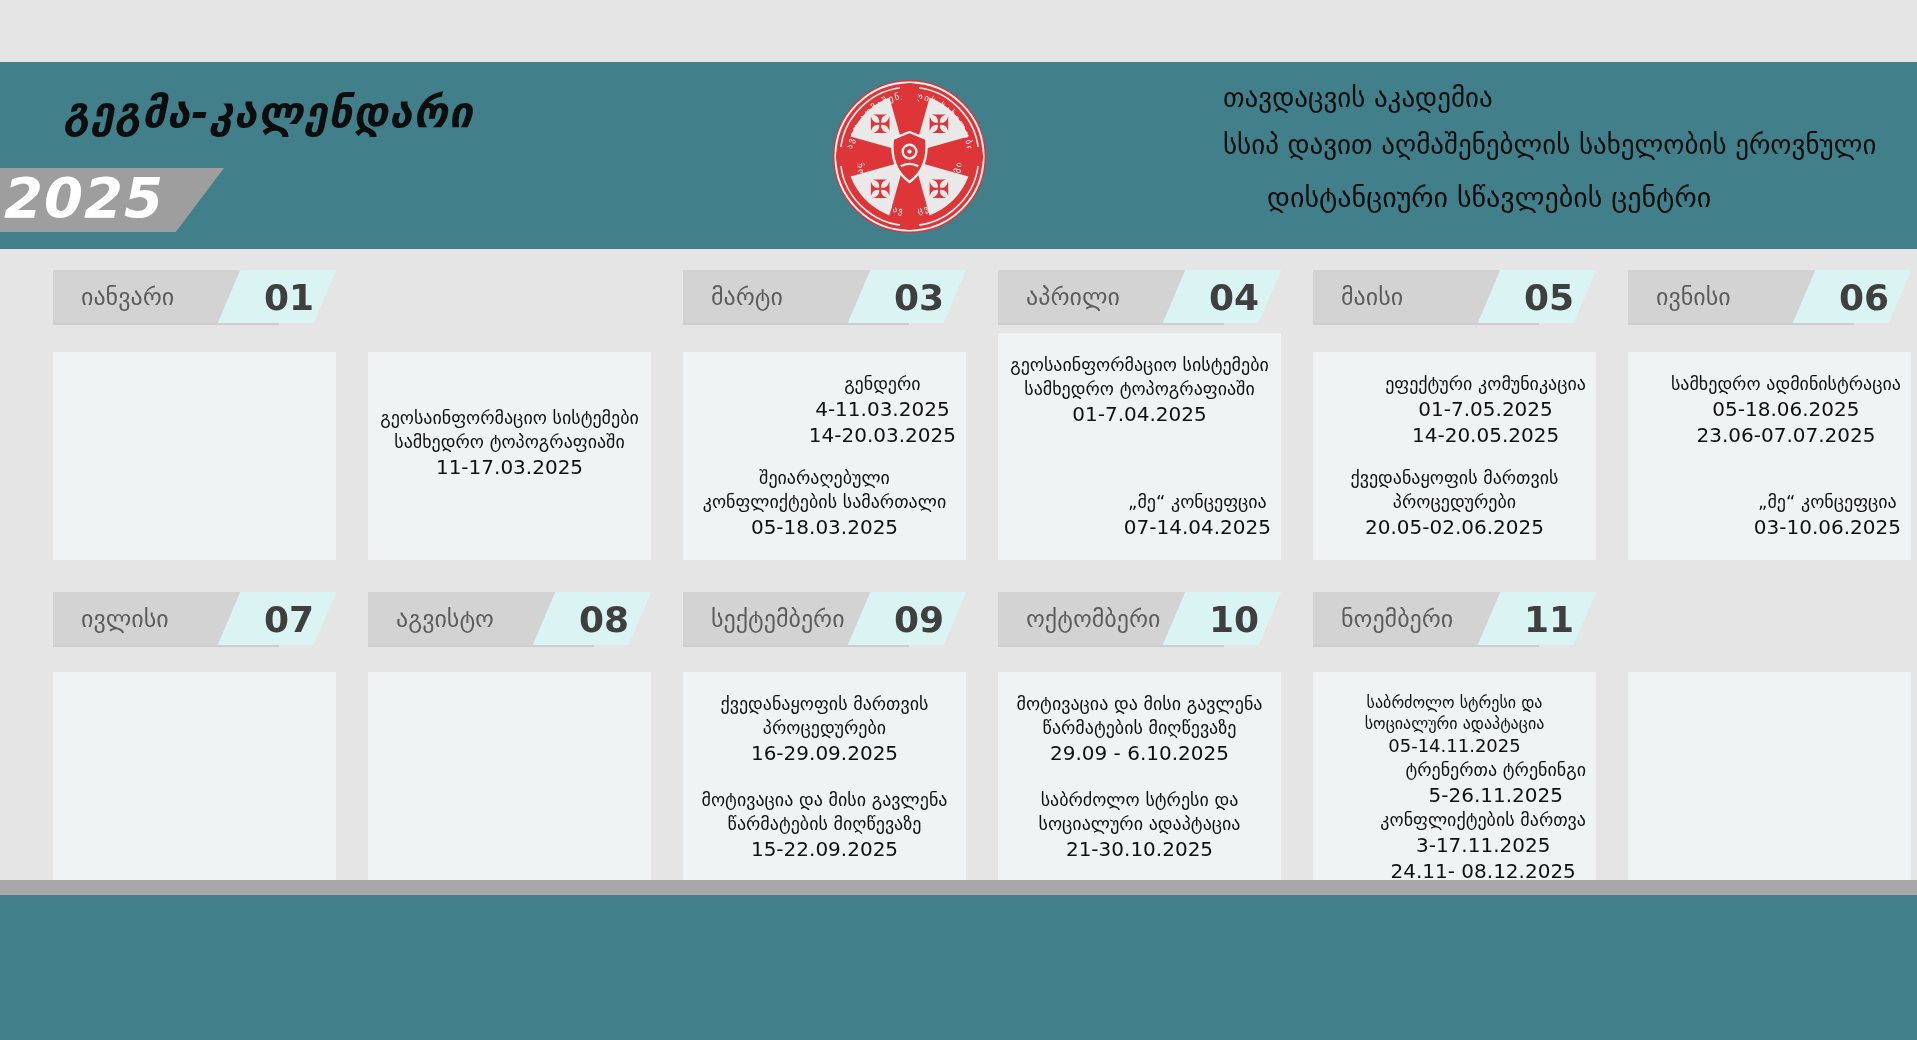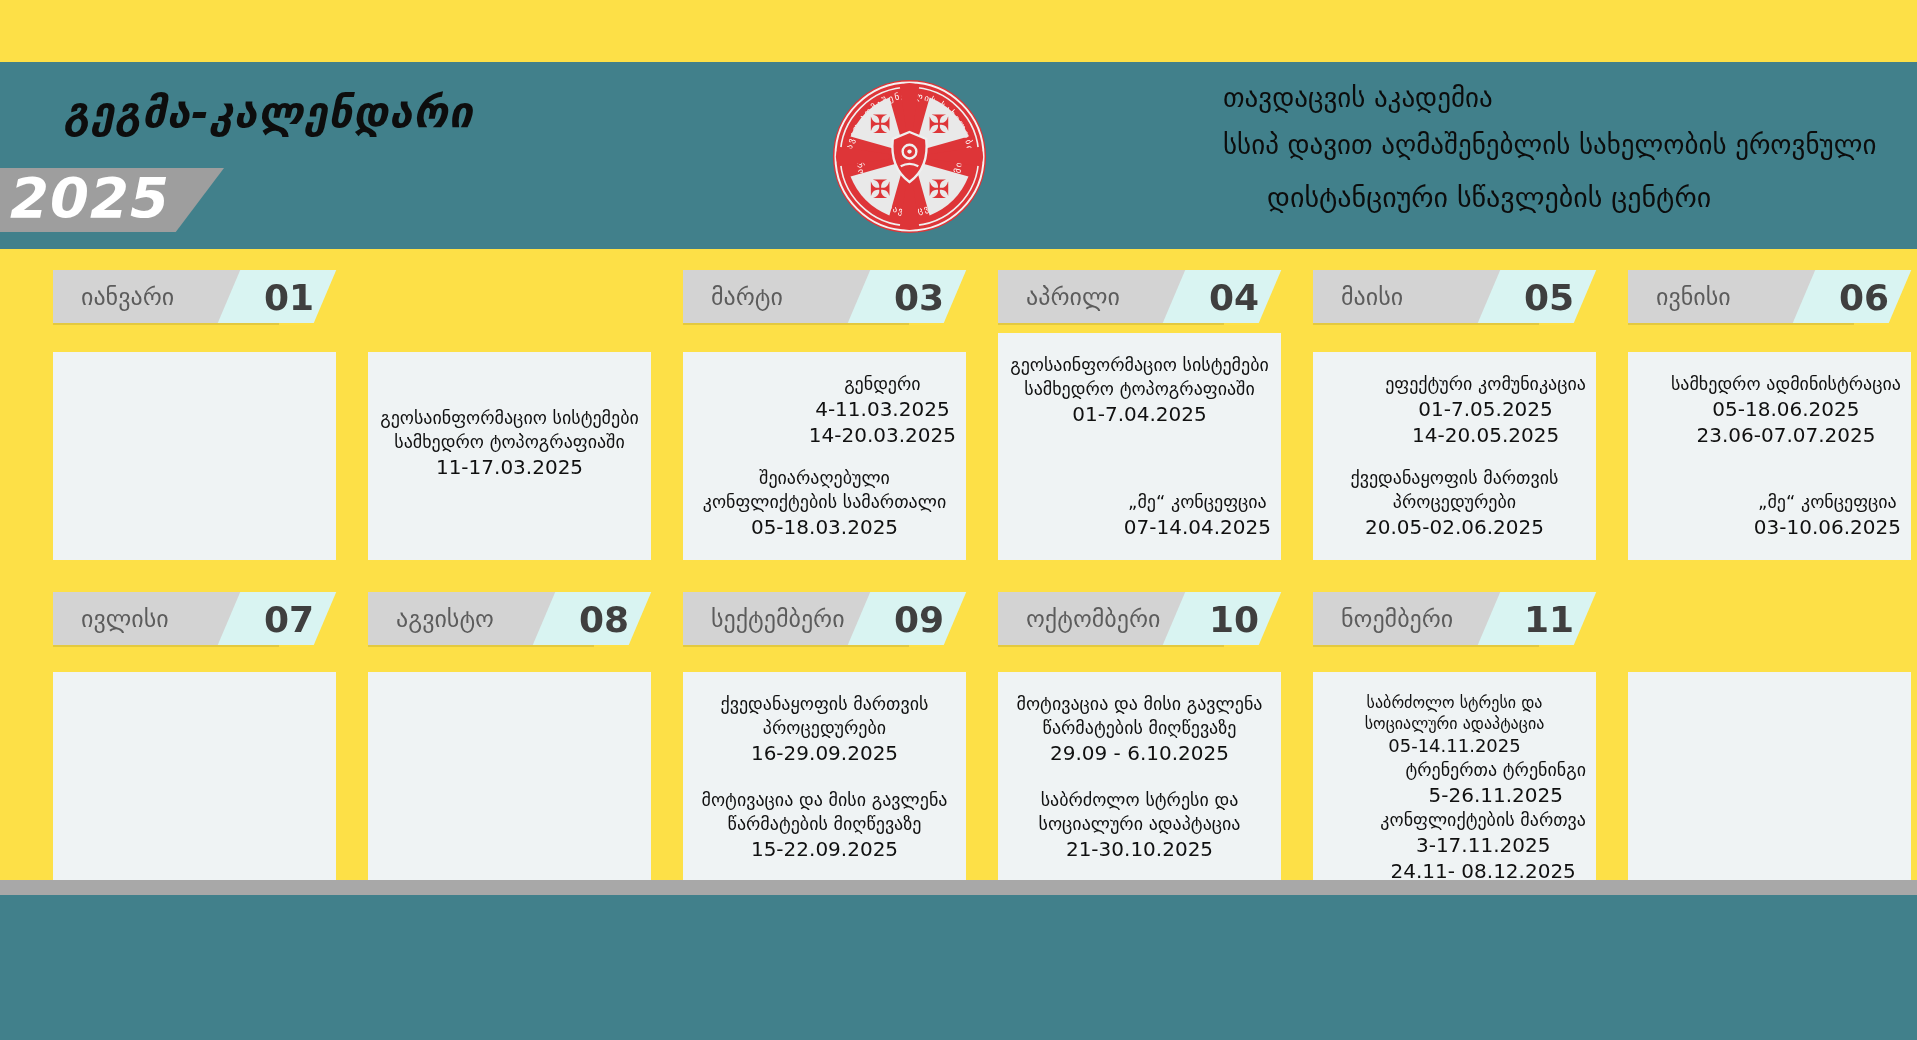--- a/index.html
+++ b/index.html
@@ -1,25 +1,25 @@
 <!DOCTYPE html>
 <html><head>
 <meta charset="utf-8">
 <style>
   html,body{margin:0;padding:0;background:#ffffff;}
-  .page{position:relative;width:1917px;height:1040px;background:#fde047;overflow:hidden;
+  .page{position:relative;width:1917px;height:1040px;background:#e5e5e5;overflow:hidden;
         font-family:"DejaVu Sans", sans-serif;color:#101010;}
 
   
   .banner{position:absolute;left:0;top:62px;width:100%;height:187px;background:#41808B;}
   .banner-title{position:absolute;left:64px;top:26px;font-size:42px;font-style:italic;
                 font-weight:600;color:#0d0d0d;letter-spacing:1px;white-space:nowrap;}
   .year-badge{position:absolute;left:-22px;top:106px;width:246px;height:64px;background:#9E9E9E;
               transform:skewX(-37deg);transform-origin:top left;}
-  .year-text{position:absolute;left:4px;top:104px;width:172px;height:64px;text-align:center;
+  .year-text{position:absolute;left:4px;top:104px;width:172px;height:64px;text-align:left;
              font-size:56px;line-height:64px;font-weight:bold;font-style:italic;color:#ffffff;
              letter-spacing:1px;}
   .logo-wrap{position:absolute;left:831px;top:16px;width:157px;height:157px;}
   .org-block{position:absolute;left:1223px;top:22px;line-height:1.0;}
   .org-line{font-size:27px;color:#0c0c0c;margin-bottom:20px;white-space:nowrap;}
   .org-center{font-size:28px;font-weight:normal;color:#0c0c0c;margin:26px 0 0 44px;white-space:nowrap;}
 
   
   .grid{position:absolute;left:53px;top:270px;width:1798px;
         display:grid;grid-template-columns:repeat(6,283px);column-gap:20px;row-gap:25px;gap:32px;}

